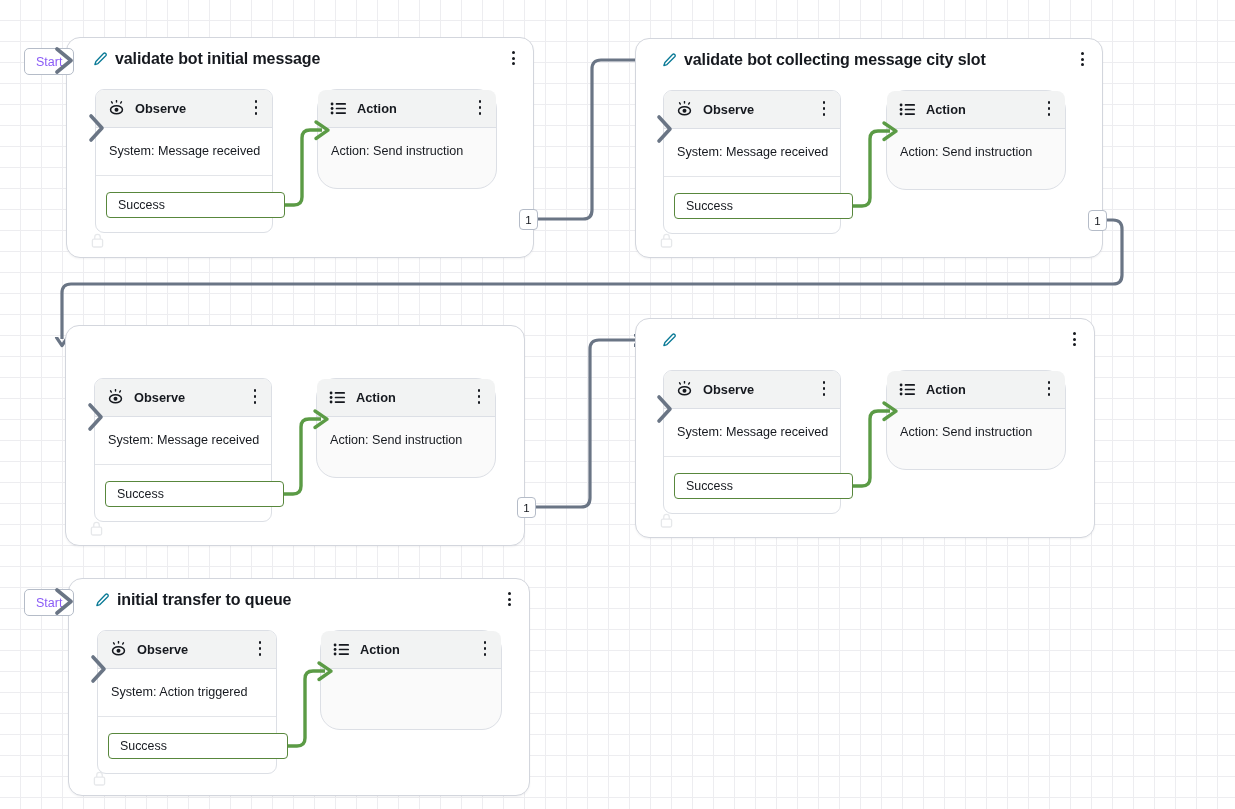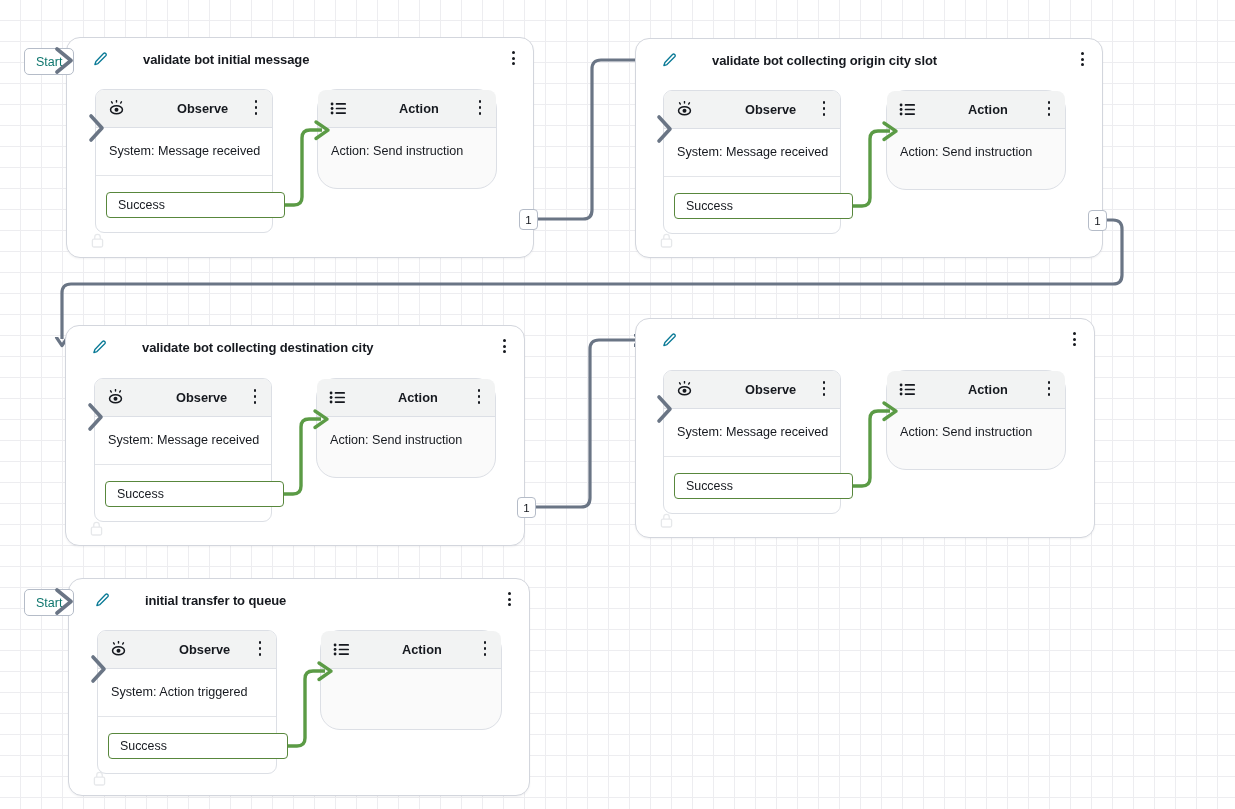--- a/index.html
+++ b/index.html
@@ -55,26 +55,25 @@
     padding: 0 14px 0 26px;
   }
   .pencil-icon {
     flex: none;
     width: 15px;
     height: 15px;
     margin-right: 7px;
     display: block;
   }
   .card-title {
-    font-size: 13px;
+    font-size: 16px;
     font-weight: bold;
     color: #16191f;
     letter-spacing: -0.1px;
     white-space: nowrap;
-    margin-left: 28px;
   }
   .kebab {
     position: absolute;
     top: 11px;
     right: 13px;
     width: 14px;
     height: 18px;
     display: flex;
     flex-direction: column;
     justify-content: space-between;
@@ -106,21 +105,21 @@
     position: absolute;
     z-index: 4;
     display: flex;
     align-items: center;
     height: 25px;
     padding: 0 11px;
     background: #ffffff;
     border: 1px solid #b5bcc8;
     border-radius: 5px;
     font-size: 12.5px;
-    color: #0f766e;
+    color: #8b5cf6;
     white-space: nowrap;
   }
 
   
   .node {
     position: absolute;
     box-sizing: border-box;
     background: #ffffff;
     border: 1px solid #dcdfe5;
     border-radius: 9px;
@@ -144,21 +143,20 @@
     flex: none;
     width: 17px;
     height: 17px;
     margin-right: 10px;
     display: block;
   }
   .node-title {
     font-size: 12.8px;
     font-weight: bold;
     color: #16191f;
-    margin-left: 42px;
   }
   .node-kebab {
     position: absolute;
     top: 9px;
     right: 10px;
     width: 12px;
     height: 17px;
     display: flex;
     flex-direction: column;
     justify-content: space-between;
@@ -341,21 +339,21 @@
   <svg class="inner-edge" style="left:280px; top:118px;" width="60" height="100">
     <path d="M5,87 L14,87 Q22,87 22,79 L22,20 Q22,12 30,12 L42,12" fill="none" stroke="#5b9b45" stroke-width="3.4" stroke-linejoin="round"></path>
     <path d="M36,4 L48,12.2 L36,20.5" fill="none" stroke="#5b9b45" stroke-width="3.4" stroke-linecap="round" stroke-linejoin="round"></path>
   </svg>
 
   <div class="flow-card" style="left:635px; top:38px; width:468px; height:220px;">
     <div class="card-header">
       <svg class="pencil-icon" viewBox="0 0 16 16">
         <path d="M11.2 1.6 a1.7 1.7 0 0 1 2.4 2.4 L5.3 12.3 L2 13.4 L3.1 10.1 Z" fill="none" stroke="#0a7a96" stroke-width="1.4" stroke-linejoin="round"></path>
       </svg>
-      <span class="card-title">validate bot collecting origin city slot</span>
+      <span class="card-title">validate bot collecting message city slot</span>
       <span class="kebab">
         <span></span>
           <span></span>
           <span></span>
       </span>
     </div>
     <svg class="card-lock" viewBox="0 0 14 16">
       <rect x="1.5" y="6.5" width="11" height="8.5" rx="1.6" fill="none" stroke="#7b8492" stroke-width="1.4"></rect>
       <path d="M4 6.5 V4.4 a3 3 0 0 1 6 0 V6.5" fill="none" stroke="#7b8492" stroke-width="1.4"></path>
     </svg>
@@ -405,31 +403,20 @@
     </div>
     <div class="node-row">Action: Send instruction</div>
   </div>
 
   <svg class="inner-edge" style="left:848px; top:119px;" width="60" height="100">
     <path d="M5,87 L14,87 Q22,87 22,79 L22,20 Q22,12 30,12 L42,12" fill="none" stroke="#5b9b45" stroke-width="3.4" stroke-linejoin="round"></path>
     <path d="M36,4 L48,12.2 L36,20.5" fill="none" stroke="#5b9b45" stroke-width="3.4" stroke-linecap="round" stroke-linejoin="round"></path>
   </svg>
 
   <div class="flow-card" style="left:65px; top:325px; width:460px; height:221px;">
-    <div class="card-header">
-      <svg class="pencil-icon" viewBox="0 0 16 16">
-        <path d="M11.2 1.6 a1.7 1.7 0 0 1 2.4 2.4 L5.3 12.3 L2 13.4 L3.1 10.1 Z" fill="none" stroke="#0a7a96" stroke-width="1.4" stroke-linejoin="round"></path>
-      </svg>
-      <span class="card-title">validate bot collecting destination city</span>
-      <span class="kebab">
-        <span></span>
-          <span></span>
-          <span></span>
-      </span>
-    </div>
     <svg class="card-lock" viewBox="0 0 14 16">
       <rect x="1.5" y="6.5" width="11" height="8.5" rx="1.6" fill="none" stroke="#7b8492" stroke-width="1.4"></rect>
       <path d="M4 6.5 V4.4 a3 3 0 0 1 6 0 V6.5" fill="none" stroke="#7b8492" stroke-width="1.4"></path>
     </svg>
   </div>
 
   <div class="node" style="left:94px; top:378px; width:178px; height:144px;">
     <div class="node-header">
       <svg class="node-icon" viewBox="0 0 18 18">
         <path d="M9 2.2 V0.6 M4.6 3.2 L3.8 1.9 M13.4 3.2 L14.2 1.9" stroke="#16191f" stroke-width="1.5" stroke-linecap="round"></path>

